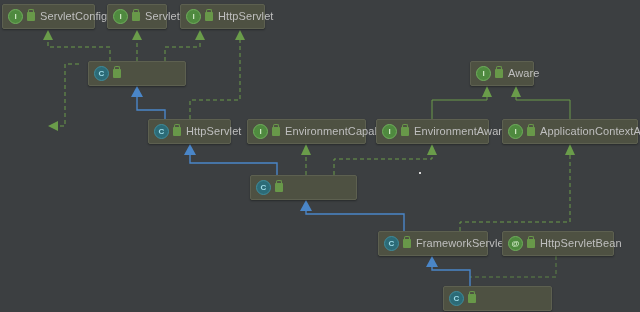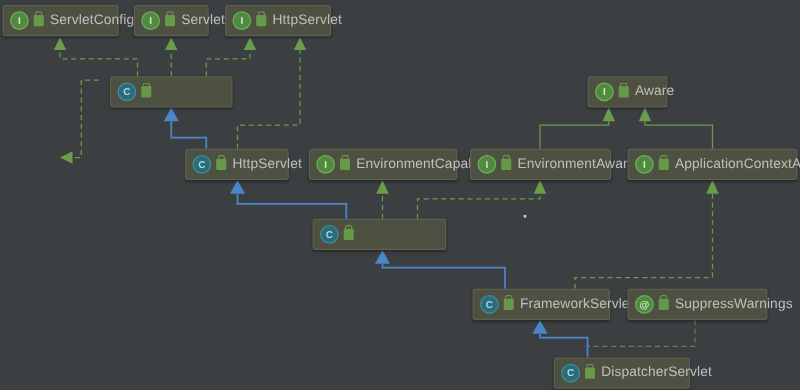--- a/index.html
+++ b/index.html
@@ -175,22 +175,21 @@
 
   <div class="node" style="left:378px;top:231px;width:110px;">
     <span class="ico ico-class">C</span>
     <span class="badge"></span>
     <span class="label">FrameworkServlet</span>
   </div>
 
   <div class="node" style="left:502px;top:231px;width:112px;">
     <span class="ico ico-anno">@</span>
     <span class="badge"></span>
-    <span class="label">SuppressWarnings</span>
+    <span class="label">HttpServletBean</span>
   </div>
 
   <div class="node" style="left:443px;top:286px;width:109px;">
     <span class="ico ico-class">C</span>
     <span class="badge"></span>
-    <span class="label">DispatcherServlet</span>
   </div>
 
 </div>
 
 </body></html>

